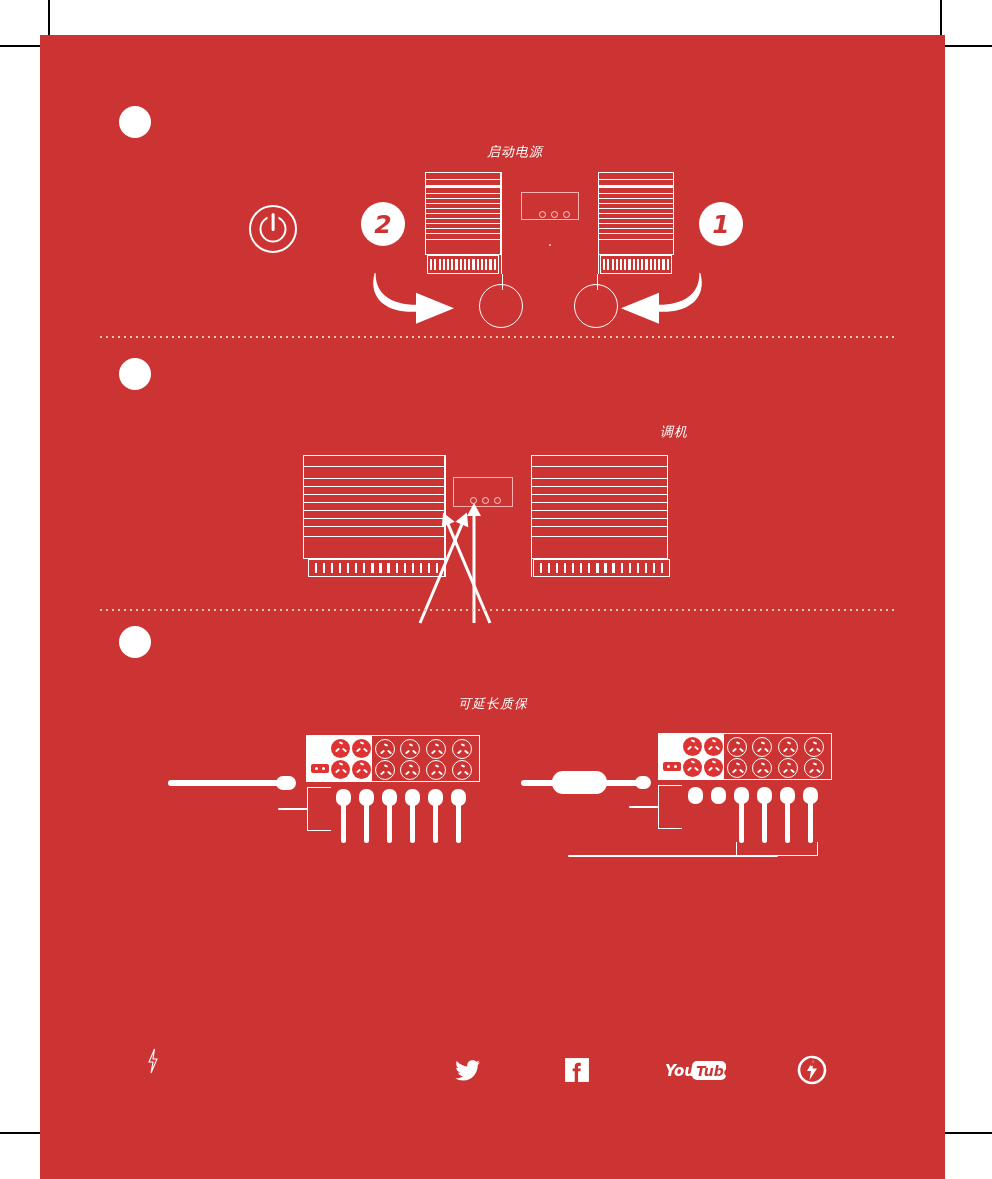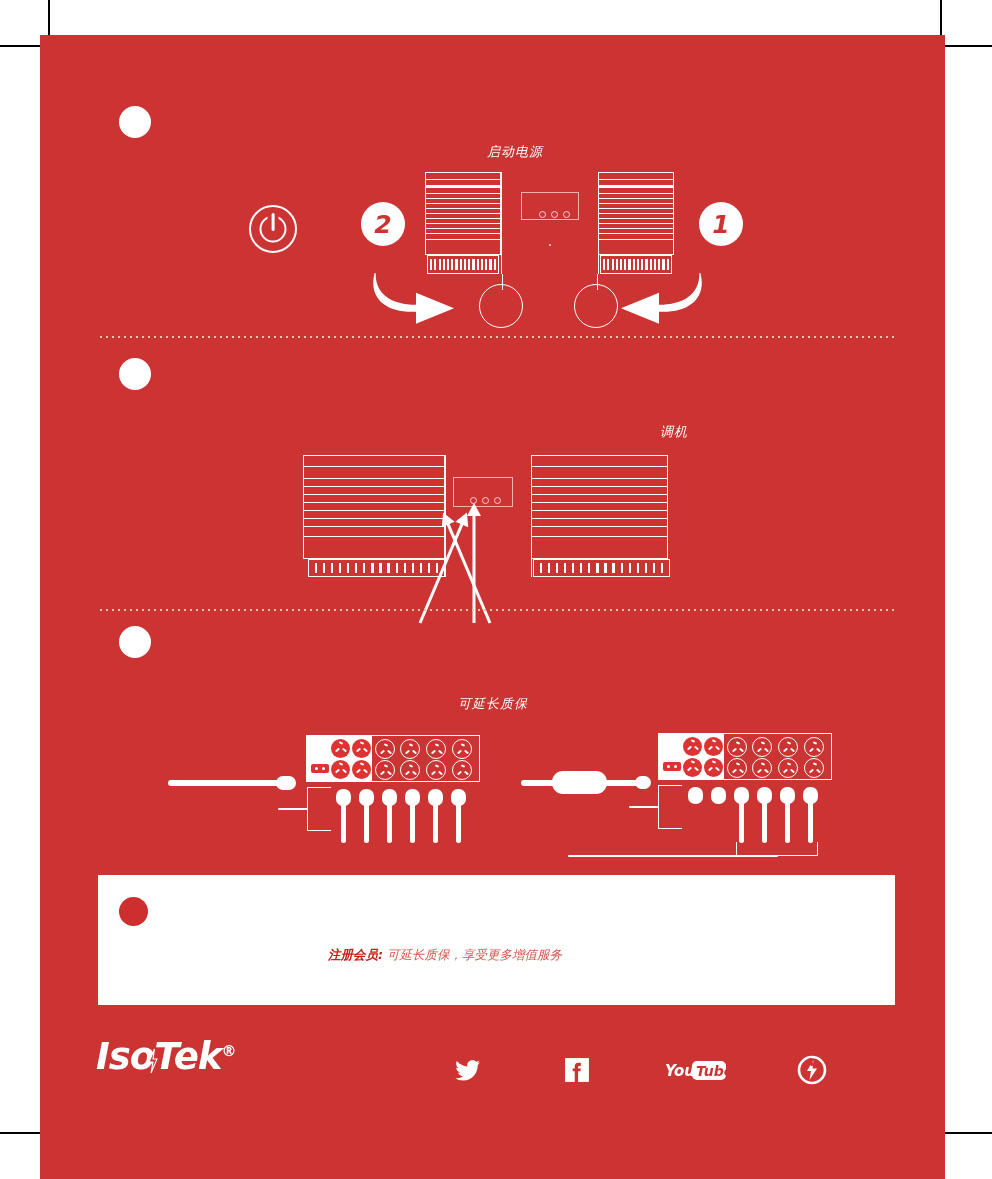--- a/index.html
+++ b/index.html
@@ -507,30 +507,21 @@
     <div class="cable" style="left:722px;top:186px;width:5px;height:42px;"></div>
     <div class="plughead plug-round" style="left:740px;top:172px;width:15px;height:17px;"></div>
     <div class="cable" style="left:745px;top:186px;width:5px;height:42px;"></div>
     <div class="plughead plug-round" style="left:763px;top:172px;width:15px;height:17px;"></div>
     <div class="cable" style="left:768px;top:186px;width:5px;height:42px;"></div>
 
     <div class="bracket" style="left:696px;top:227px;width:82px;height:14px;border-top:none;"></div>
     <div class="cable" style="left:528px;top:240px;width:210px;height:1.6px;"></div>
   </div>
 
-  <div id="infobox" style="left:58px;top:840px;width:797px;height:130px;">
-    <div class="bullet red" style="left:21px;top:22px;width:29px;height:29px;"></div>
-    <div class="reg-line" style="left:230px;top:72px;">
-      <b>注册会员:</b><span> 可延长质保，享受更多增值服务</span>
-    </div>
-  </div>
-
-  <div id="logo" style="left:56px;top:1000px;">
-    <span>IsoTek</span><span class="reg">®</span>
-  </div>
+
   <svg style="position:absolute;left:105px;top:1012px;" width="16" height="28" viewBox="0 0 16 28">
     <path d="M9.5,2 L4,15 L8,15 L6,26 L12,12 L8,12 Z" fill="#cc3333" stroke="#ffffff" stroke-width="1.1"></path>
   </svg>
 
   <svg class="social" style="left:413px;top:1022px;" width="30" height="26" viewBox="0 0 24 24">
     <path fill="#ffffff" d="M23,4.9c-0.8,0.4-1.7,0.6-2.6,0.8c0.9-0.6,1.6-1.5,2-2.5c-0.9,0.5-1.9,0.9-2.9,1.1C18.6,3.4,17.4,3,16,3c-2.6,0-4.7,2.1-4.7,4.7c0,0.4,0,0.7,0.1,1.1C7.6,8.6,4.1,6.7,1.7,3.8C1.3,4.5,1.1,5.3,1.1,6.2c0,1.6,0.8,3.1,2.1,3.9C2.4,10.1,1.7,9.9,1.1,9.6c0,0,0,0,0,0.1c0,2.3,1.6,4.2,3.8,4.6c-0.4,0.1-0.8,0.2-1.2,0.2c-0.3,0-0.6,0-0.9-0.1c0.6,1.9,2.3,3.2,4.4,3.3c-1.6,1.3-3.6,2-5.8,2c-0.4,0-0.8,0-1.1-0.1c2.1,1.3,4.6,2.1,7.2,2.1c8.7,0,13.4-7.2,13.4-13.4c0-0.2,0-0.4,0-0.6C21.6,6.7,22.4,5.9,23,4.9z"></path>
   </svg>
 
   <svg class="social" style="left:524px;top:1022px;" width="26" height="26" viewBox="0 0 24 24">
     <rect x="1" y="1" width="22" height="22" fill="#ffffff"></rect>

